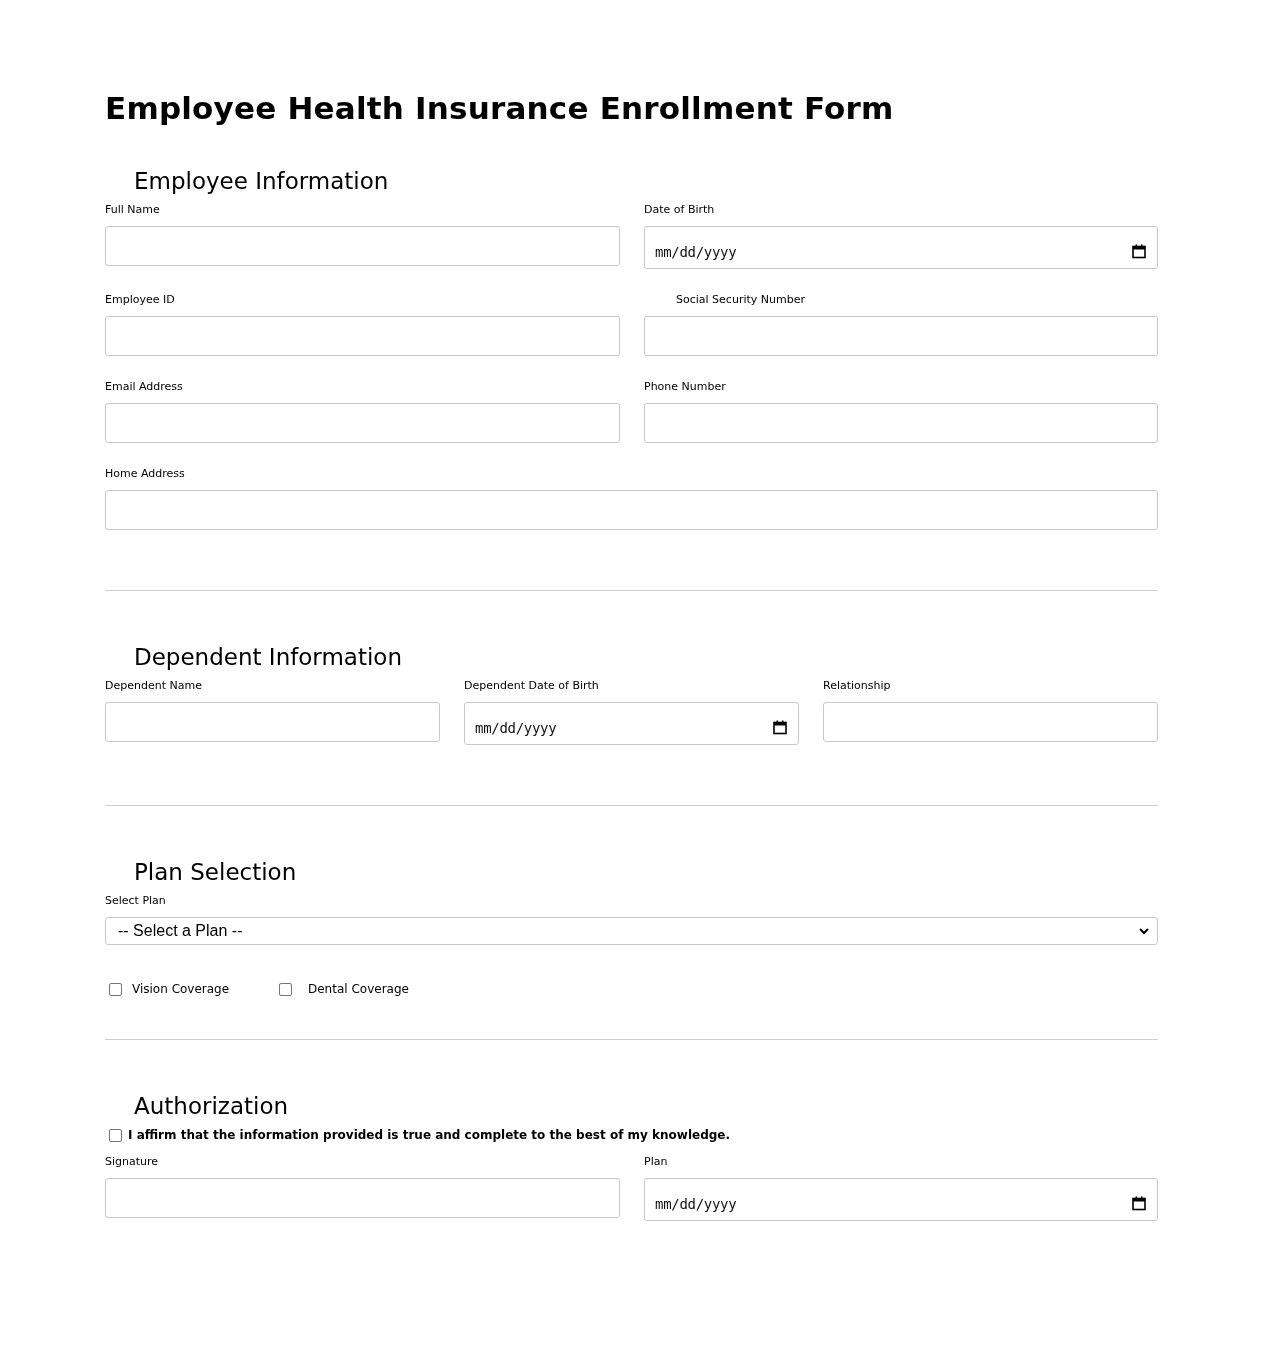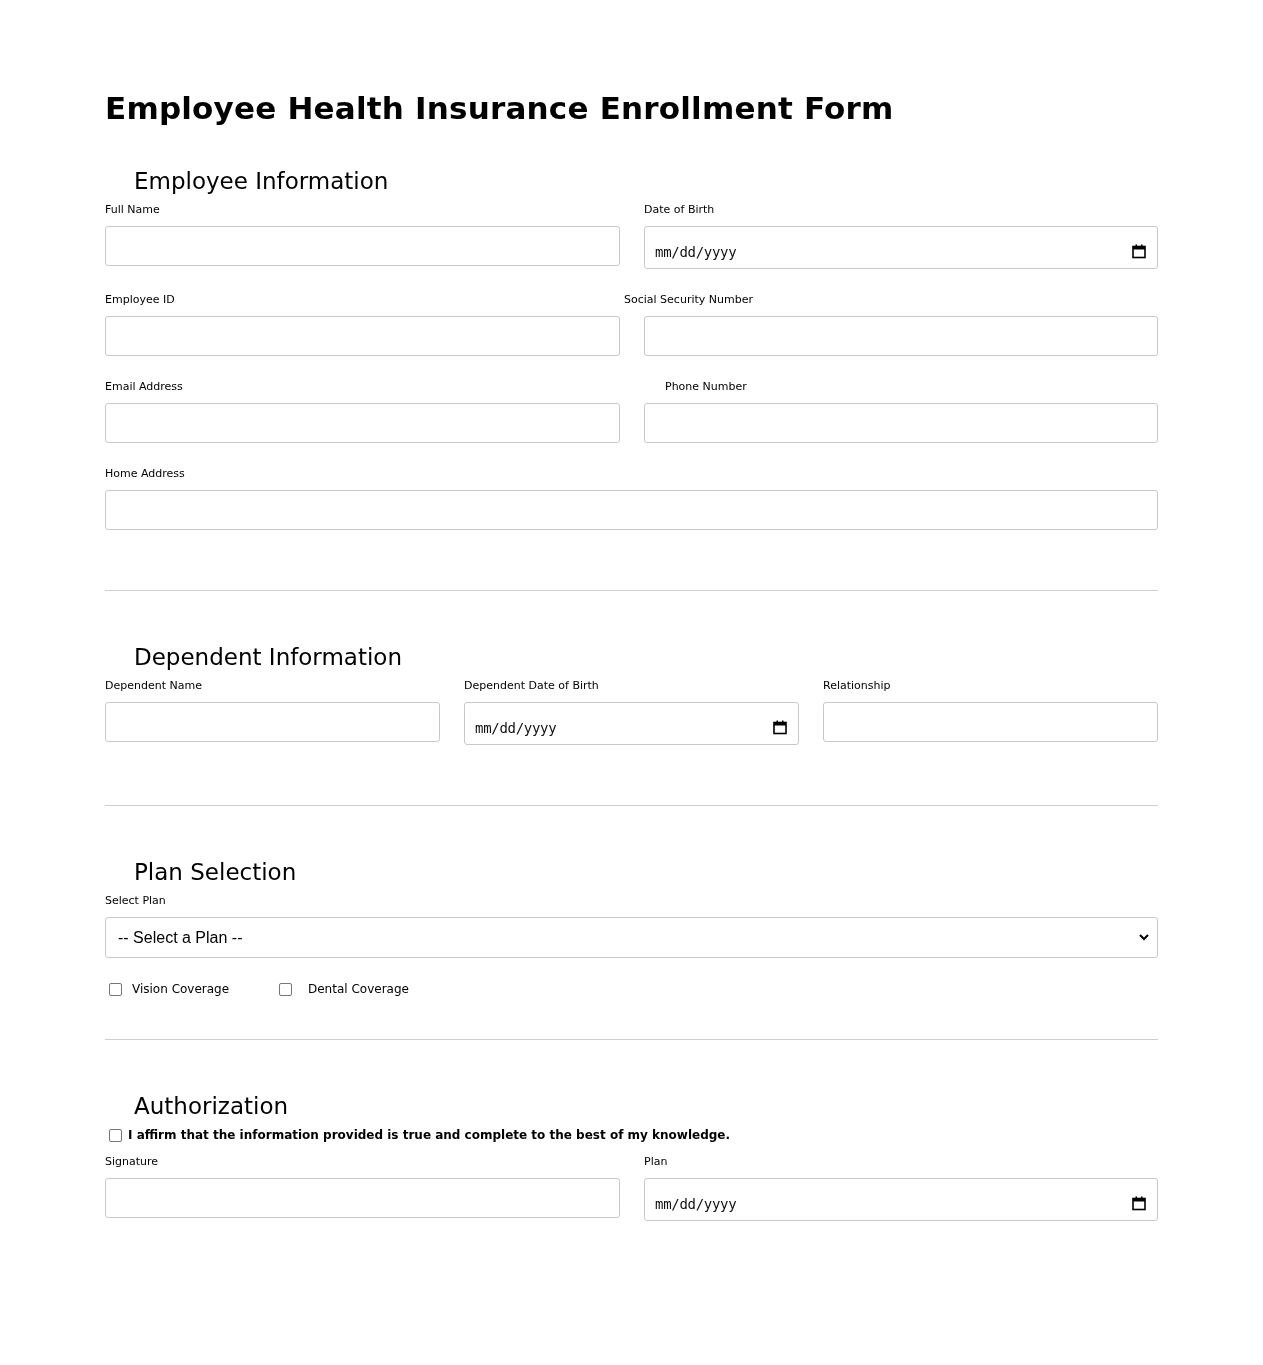--- a/index.html
+++ b/index.html
@@ -87,21 +87,21 @@
       left: 0;
       width: 1053px;
       height: 0;
       border-top: 1px solid #cfcfcf;
     }
     .select-box {
       position: absolute;
       left: 0;
       top: 917px;
       width: 1053px;
-      height: 41px;
+      height: 28px;
       border: 1px solid #c8c8c8;
       border-radius: 3px;
       background: #fff;
       display: flex;
       align-items: center;
       justify-content: space-between;
       padding: 0 8px 0 12px;
       cursor: pointer;
     }
     .select-value {
@@ -154,27 +154,27 @@
       <rect x="1" y="2.5" width="12" height="11" fill="none" stroke="#000" stroke-width="1.6"></rect>
       <rect x="1" y="2.5" width="12" height="3" fill="#000"></rect>
       <rect x="3.5" y="0.5" width="1.5" height="3" fill="#000"></rect>
       <rect x="9" y="0.5" width="1.5" height="3" fill="#000"></rect>
     </svg>
   </div>
 
   <label class="field-label" style="left:0; top:290px;">Employee ID</label>
   <input class="text-input" type="text" style="left: 0px; top: 316px; width: 515px;" value="">
 
-  <label class="field-label" style="left:519px; top:290px;">Social Security Number</label>
+  <label class="field-label" style="left:571px; top:290px;">Social Security Number</label>
   <input class="text-input" type="text" style="left: 539px; top: 316px; width: 514px;" value="">
 
   <label class="field-label" style="left:0; top:377px;">Email Address</label>
   <input class="text-input" type="text" style="left: 0px; top: 403px; width: 515px;" value="">
 
-  <label class="field-label" style="left:539px; top:377px;margin-left:21px;">Phone Number</label>
+  <label class="field-label" style="left:539px; top:377px;">Phone Number</label>
   <input class="text-input" type="text" style="left: 539px; top: 403px; width: 514px;" value="">
 
   <label class="field-label" style="left:0; top:464px;">Home Address</label>
   <input class="text-input" type="text" style="left: 0px; top: 490px; width: 1053px;" value="">
 
   <div class="divider" style="top:590px;"></div>
 
   <h2 style="top:626px;">Dependent Information</h2>
 
   <label class="field-label" style="left:0; top:676px;">Dependent Name</label>

